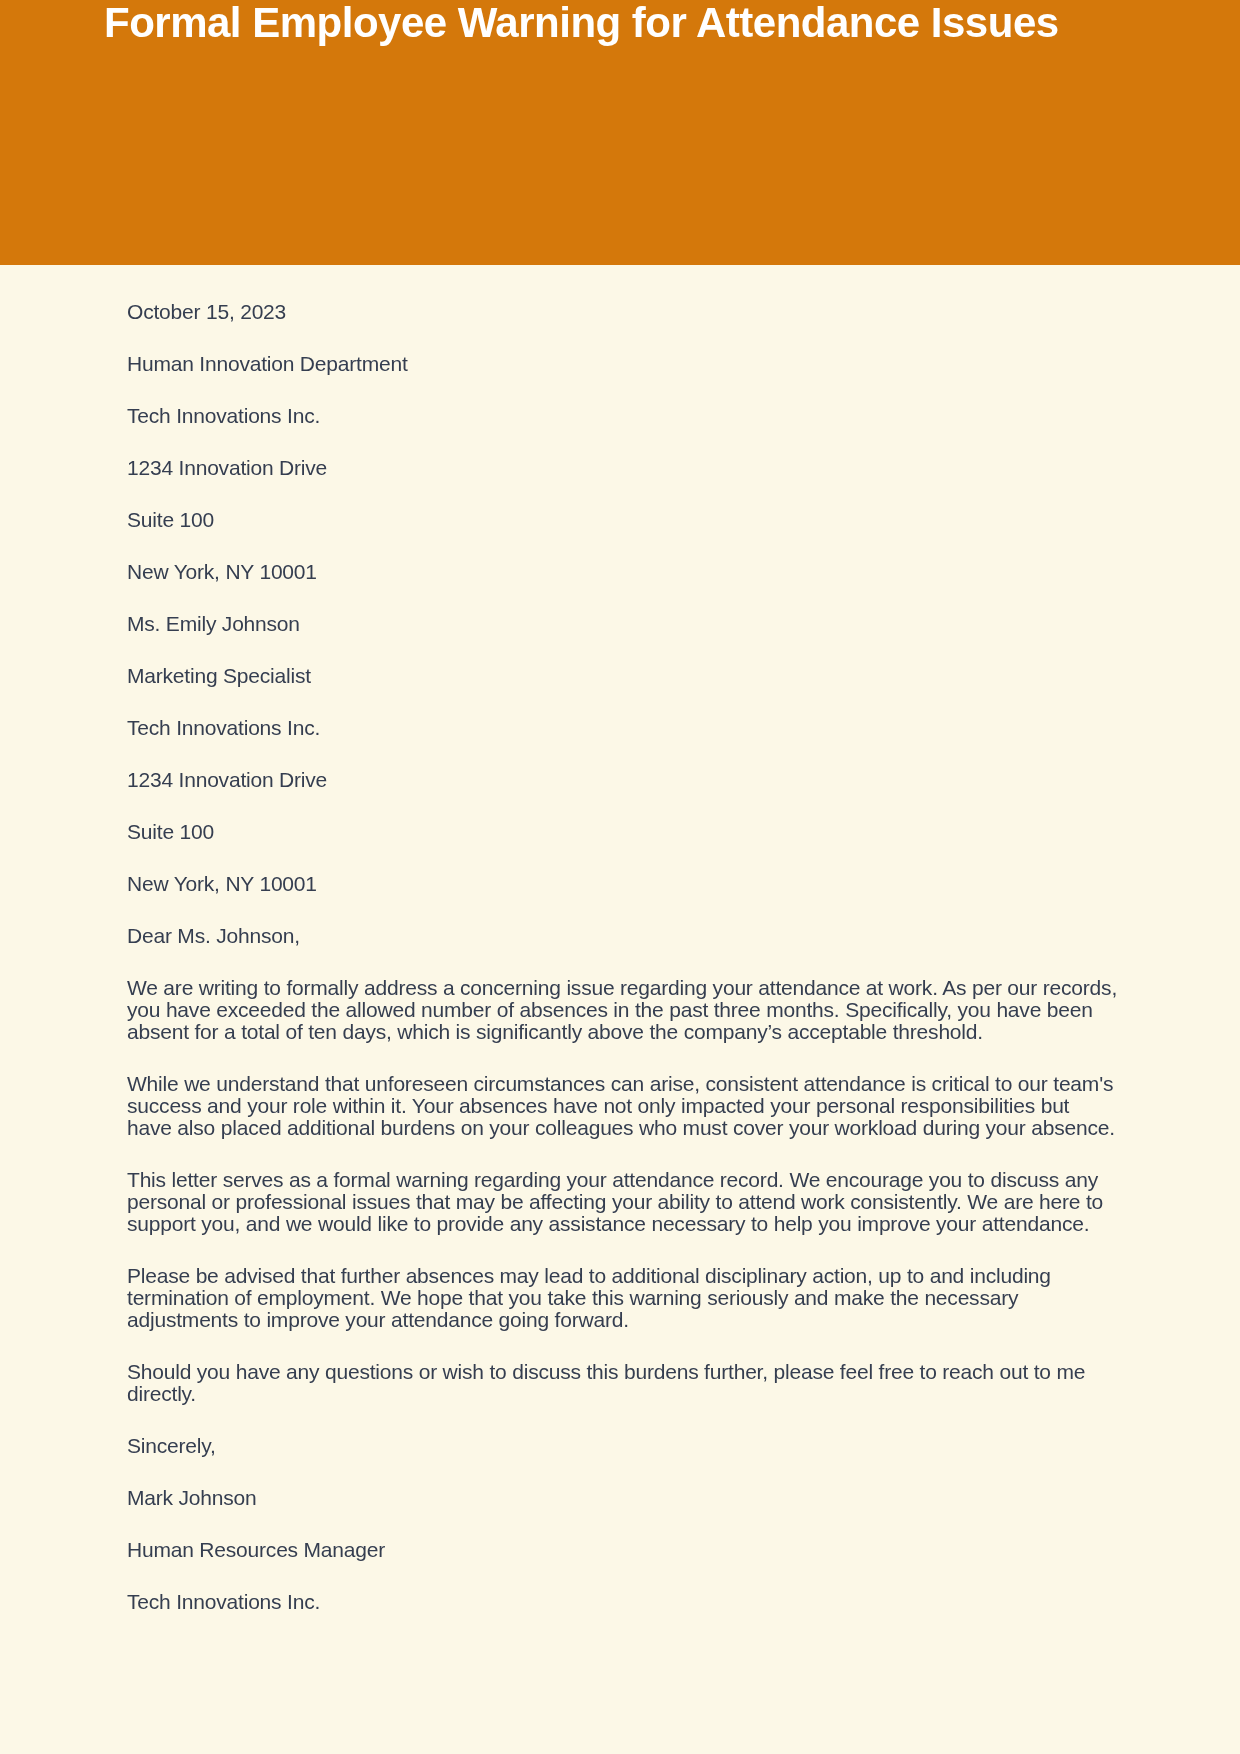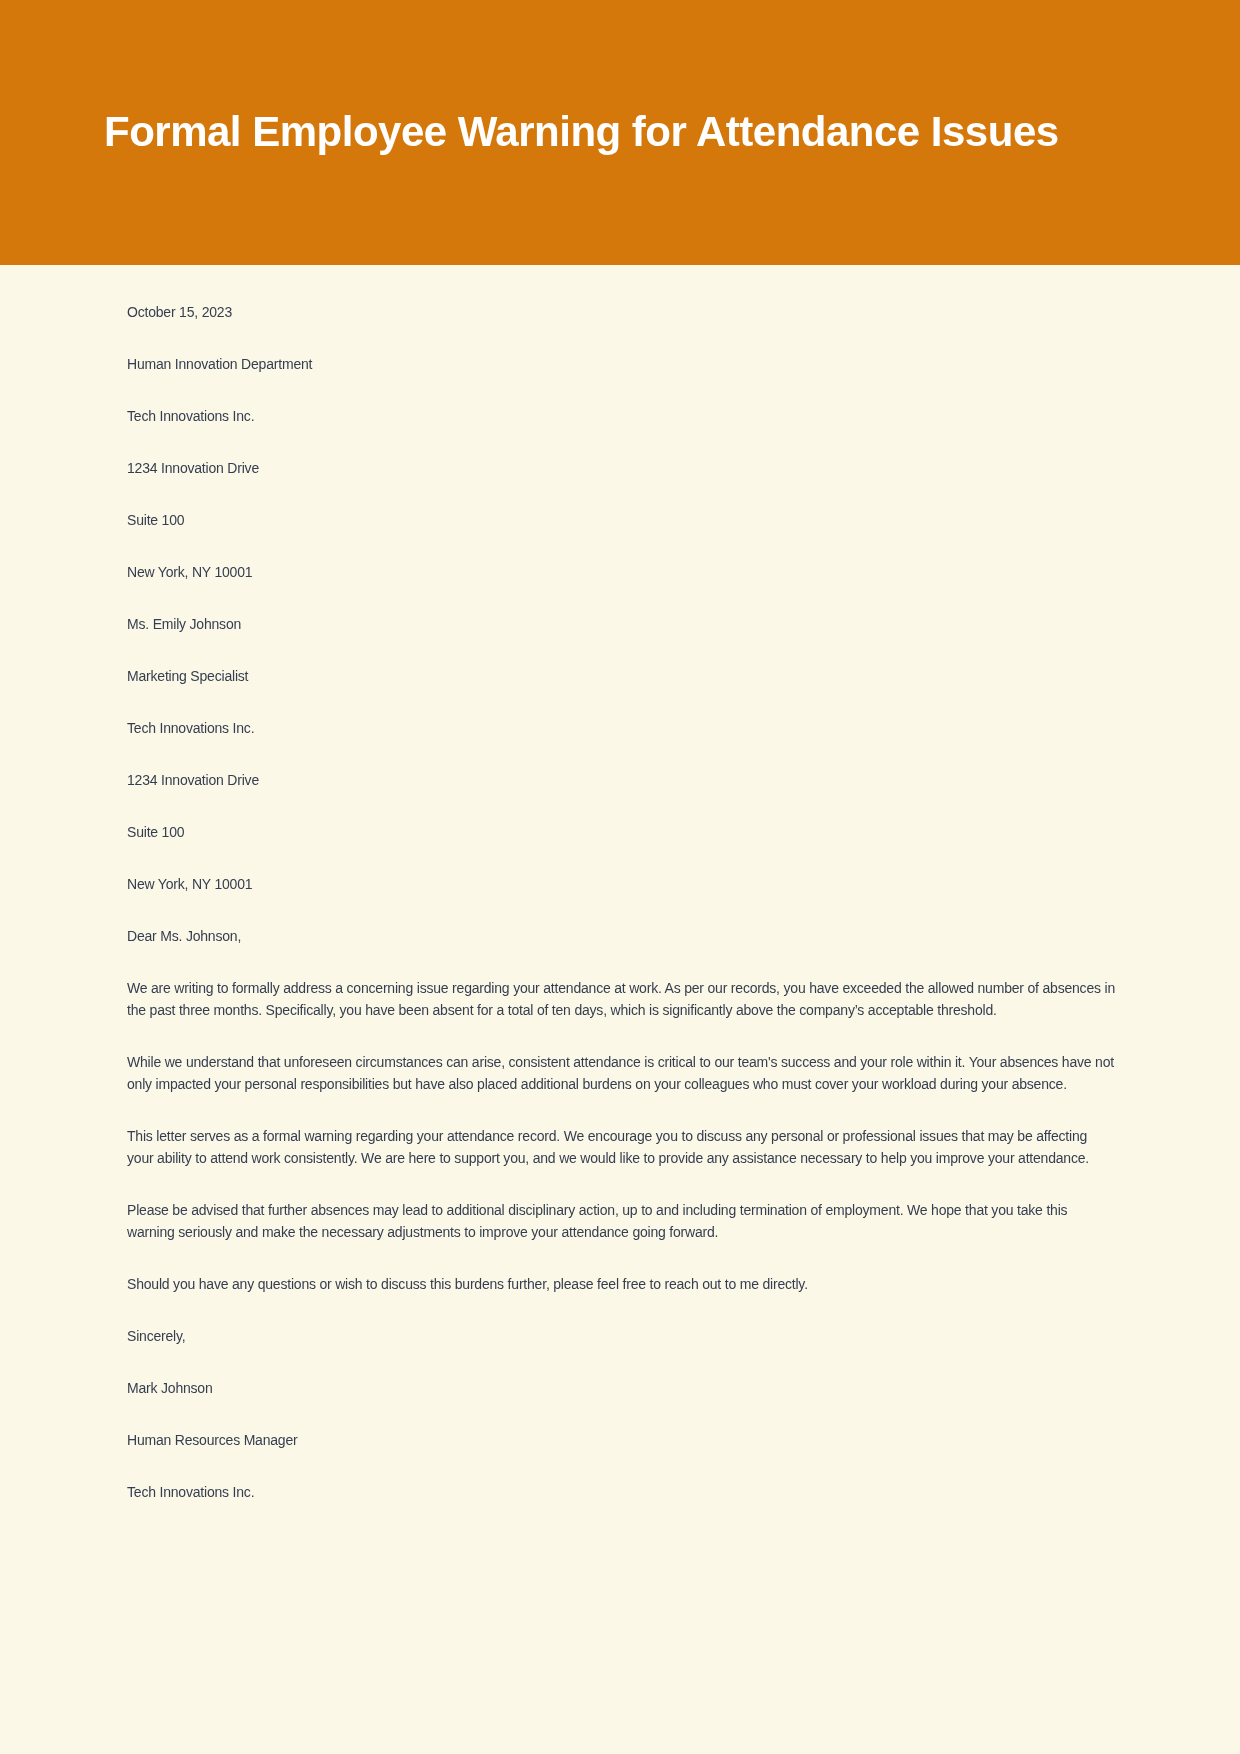--- a/index.html
+++ b/index.html
@@ -9,37 +9,37 @@
     height: 1754px;
     background: #FCF8E7;
     overflow: hidden;
     font-family: "Liberation Sans", sans-serif;
   }
   .banner {
     width: 100%;
     height: 265px;
     background: #D4780B;
     display: flex;
-    align-items: center;
+    align-items: flex-start;
     box-sizing: border-box;
     padding: 0 40px 0 104px;
   }
   .banner h1 {
     margin: 0;
     color: #FFFFFF;
     font-size: 42px;
     font-weight: bold;
     letter-spacing: -0.5px;
     line-height: 1.1;
   }
   .letter {
     box-sizing: border-box;
     padding: 36px 103px 0 127px;
     color: #353E50;
-    font-size: 14px;
+    font-size: 21px;
     line-height: 22px;
     letter-spacing: -0.2px;
   }
   .letter p {
     margin: 0 0 30px 0;
     max-width: 990px;
   }
   .letter p:last-child { margin-bottom: 0; }
 </style>
 </head>

